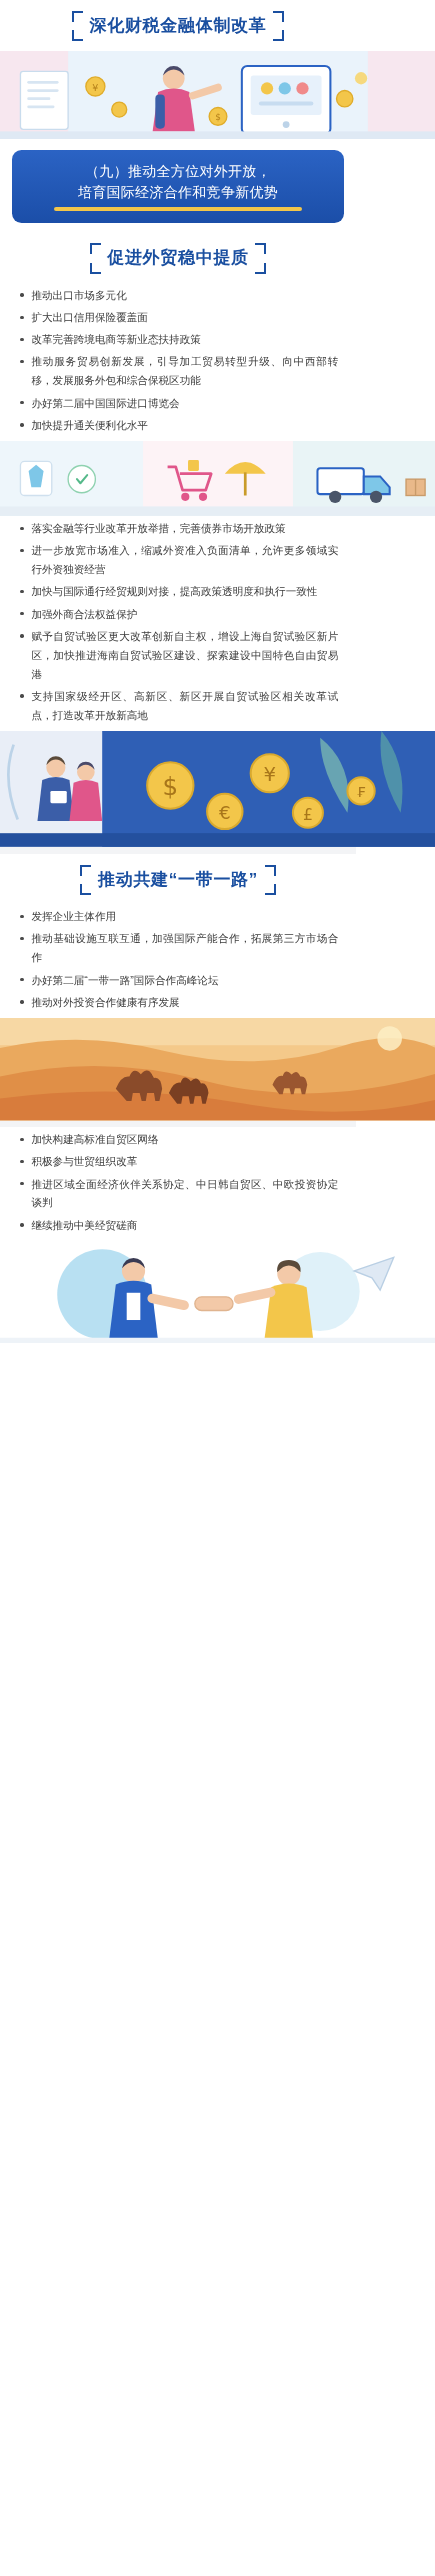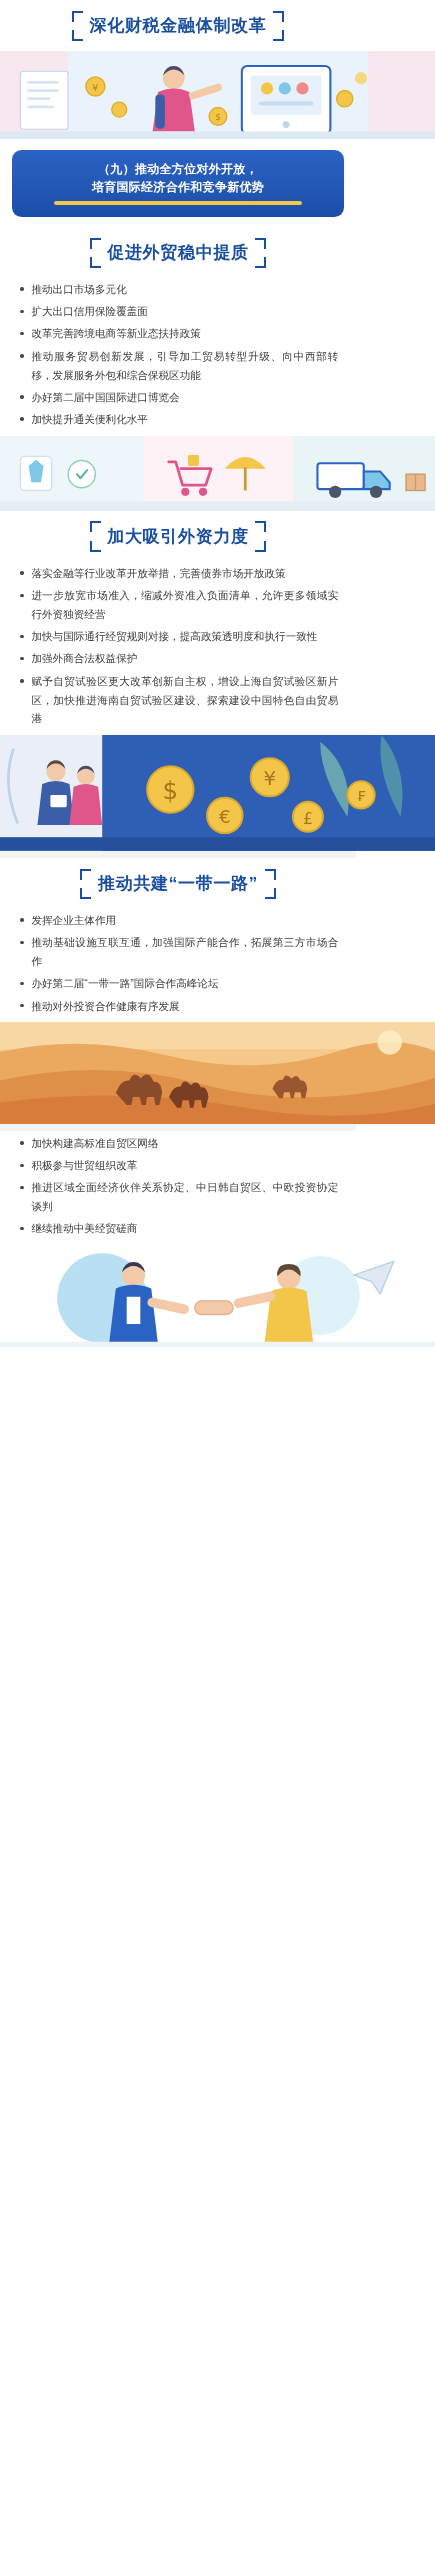--- a/index.html
+++ b/index.html
@@ -53,22 +53,22 @@
   }
   .banner {
     background: linear-gradient(180deg, #2b63c4 0%, #1b4ea8 100%);
     border-radius: 9.5px;
     padding: 11px 15px 12.3px 15px;
     text-align: center;
     color: #fff;
     position: relative;
   }
   .banner .line {
-    font-size: 12px;
-    font-weight: bold;
+    font-size: 14px;
+    font-weight: normal;
     line-height: 1.45;
     letter-spacing: 0.3px;
     text-align: center;
   }
   .banner .underline {
     margin: 5.4px auto 0 auto;
     width: 82%;
     height: 3.4px;
     background: #f3c64a;
     border-radius: 2px;
@@ -223,37 +223,28 @@
       <path d="M534 52 h24 l14 16 v10 h-38z" fill="#7ec7e8" stroke="#2b63c4" stroke-width="3"></path>
       <circle cx="492" cy="82" r="9" fill="#4a5568"></circle>
       <circle cx="552" cy="82" r="9" fill="#4a5568"></circle>
     </g>
 
     <rect x="596" y="56" width="28" height="24" fill="#e9b98a" stroke="#c99b6a" stroke-width="2"></rect>
     <line x1="610" y1="56" x2="610" y2="80" stroke="#c99b6a" stroke-width="2"></line>
     <rect x="0" y="96" width="640" height="14" fill="#e6eef5"></rect>
   </svg>
 
-  <div class="heading-wrap">
-    <div class="heading">
-      <span class="corner c-tl"></span>
-      <span class="corner c-tr"></span>
-      <span class="corner c-bl"></span>
-      <span class="corner c-br"></span>
-      <span class="underline"></span>
-      <span>加大吸引外资力度</span>
-    </div>
-  </div>
 
   <ul class="bullets">
     <li>落实金融等行业改革开放举措，完善债券市场开放政策</li>
     <li>进一步放宽市场准入，缩减外资准入负面清单，允许更多领域实行外资独资经营</li>
     <li>加快与国际通行经贸规则对接，提高政策透明度和执行一致性</li>
     <li>加强外商合法权益保护</li>
     <li>赋予自贸试验区更大改革创新自主权，增设上海自贸试验区新片区，加快推进海南自贸试验区建设、探索建设中国特色自由贸易港</li>
+    <li>支持国家级经开区、高新区、新区开展自贸试验区相关改革试点，打造改革开放新高地</li>
   </ul>
 
   <svg class="illus" viewBox="0 0 640 170">
     <rect x="0" y="0" width="640" height="170" fill="#2f5fb5"></rect>
     <rect x="0" y="0" width="150" height="170" fill="#e9eef7"></rect>
 
     <path d="M470 10 q50 40 40 110 q-40 -60 -40 -110z" fill="#8fd2b0" opacity="0.6"></path>
     <path d="M560 0 q40 50 28 120 q-36 -62 -28 -120z" fill="#6fc3a0" opacity="0.5"></path>
     <path d="M20 20 q-18 50 6 110" stroke="#bcd3e8" stroke-width="4" fill="none"></path>
 

